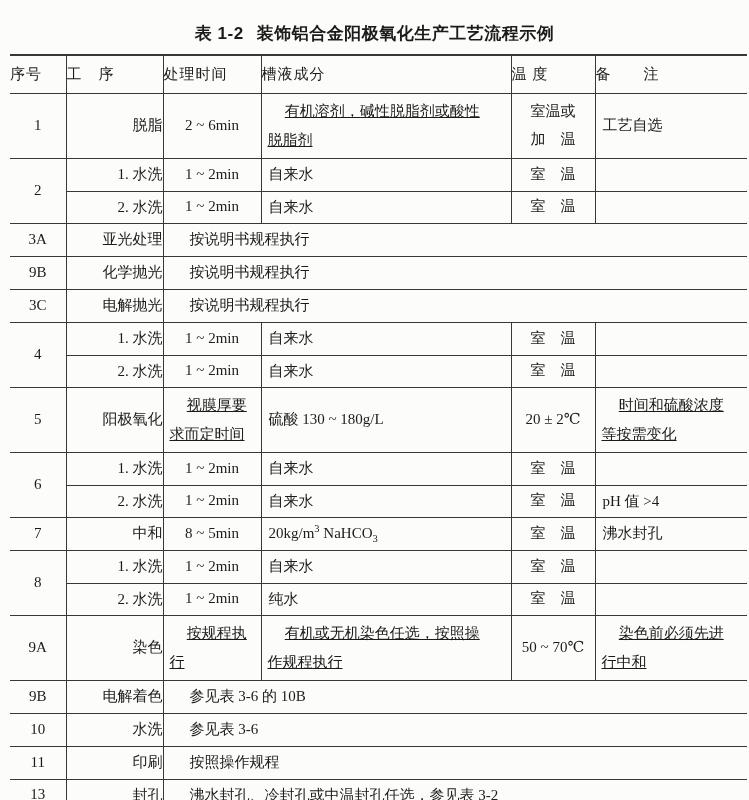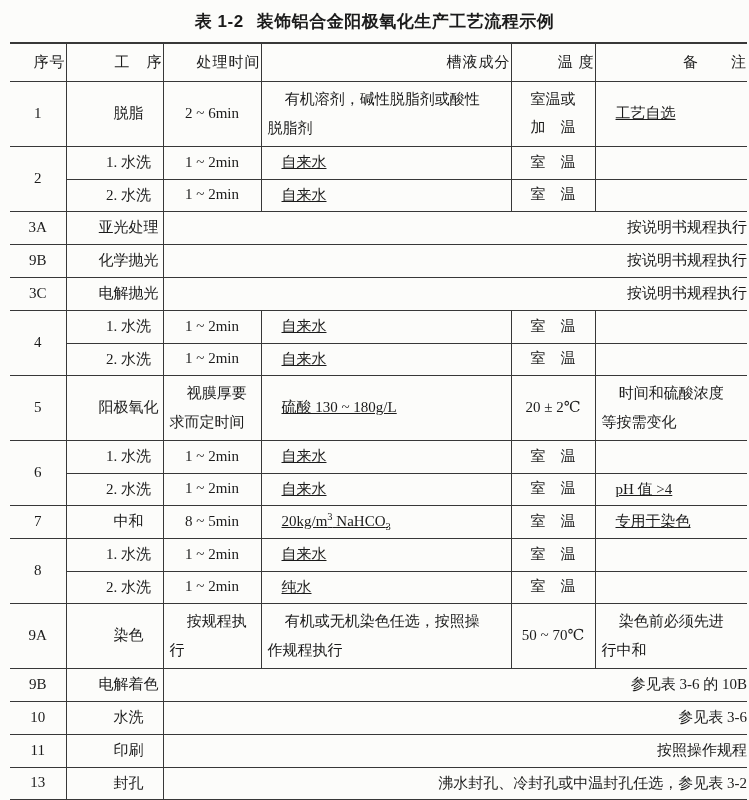--- a/index.html
+++ b/index.html
@@ -15,21 +15,21 @@
     font-family:"Liberation Serif","DejaVu Serif",serif;
     overflow:hidden;
   }
   .page{padding:7px 6px 0 6px;}
   .title{
     text-align:center;
     font-family:"Liberation Sans","DejaVu Sans",sans-serif;
     font-weight:bold;
     font-size:17px;
     letter-spacing:0.5px;
-    margin:3px 0 9px 0;
+    margin:15px 0 9px 0;
   }
   .title .title-text{padding-left:13px;}
   table{
     border-collapse:collapse;
     table-layout:fixed;
     width:737px;
     margin-left:4px;
     border-top:2px solid var(--line);
     border-bottom:2px solid var(--line);
   }
@@ -45,31 +45,32 @@
     font-weight:normal;
     vertical-align:middle;
     padding:0;
     overflow:hidden;
   }
   .vl{border-left:1px solid var(--line);}
   thead tr{height:38px;}
   tbody tr{height:33px;}
   tbody tr.sub{height:32px;margin-top:12px;}
   tbody tr.tall{height:65px;}
-  th{text-align:right;letter-spacing:1px;}
+  th{text-align:left;letter-spacing:1px;}
   td.c{text-align:center;line-height:1.85;}
-  td.l{text-align:center;padding-left:28px;}
-  td.l2{text-align:left;padding-left:20px;text-decoration:underline;}
+  td.l{text-align:right;padding-left:28px;}
+  td.l2{text-align:left;padding-left:7px;}
   td.para{
     text-align:left;
     padding:3px 8px 3px 6px;
     text-indent:1.15em;
     line-height:1.9;
-  }
-  td.span{text-align:right;padding-left:12px;}
+    text-decoration:underline;
+  }
+  td.span{text-align:left;padding-left:26px;}
   sup,sub{font-size:10.5px;line-height:0;}
 </style>
 </head>
 <body>
 
 <div class="page">
   <div class="title">
     <span>表 1-2</span><span class="title-text">装饰铝合金阳极氧化生产工艺流程示例</span>
   </div>
   <table>
@@ -167,21 +168,21 @@
           <td class="l2 vl">自来水</td>
           <td class="c vl">室　温</td>
           <td class="l2 vl">pH 值 &gt;4</td>
         </tr>
         <tr>
           <td class="c">7</td>
           <td class="l vl">中和</td>
           <td class="c vl">8 ~ 5min</td>
           <td class="l2 vl">20kg/m<sup>3</sup> NaHCO<sub>3</sub></td>
           <td class="c vl">室　温</td>
-          <td class="l2 vl">专用于染色</td>
+          <td class="l2 vl">沸水封孔</td>
         </tr>
         <tr>
           <td rowspan="2" class="c">8</td>
           <td class="l vl">1. 水洗</td>
           <td class="c vl">1 ~ 2min</td>
           <td class="l2 vl">自来水</td>
           <td class="c vl">室　温</td>
           <td class="c vl"></td>
         </tr>
         <tr class="sub">

